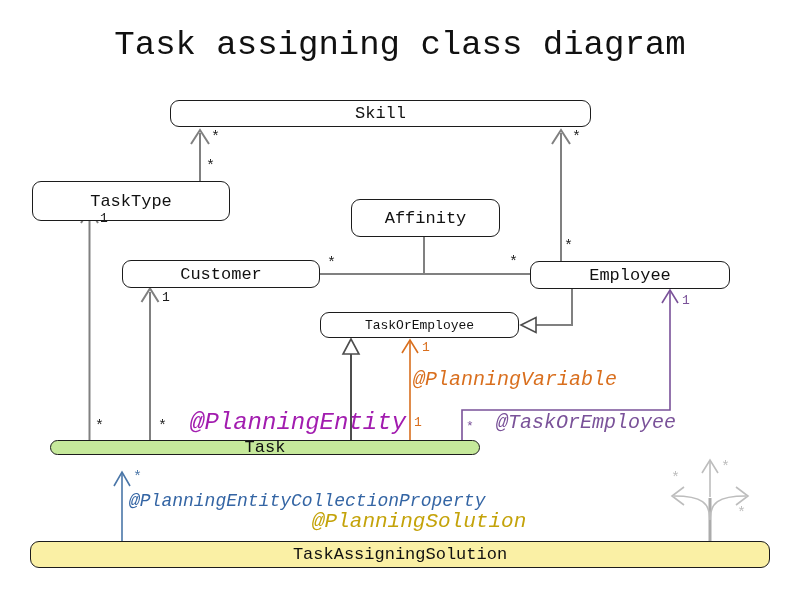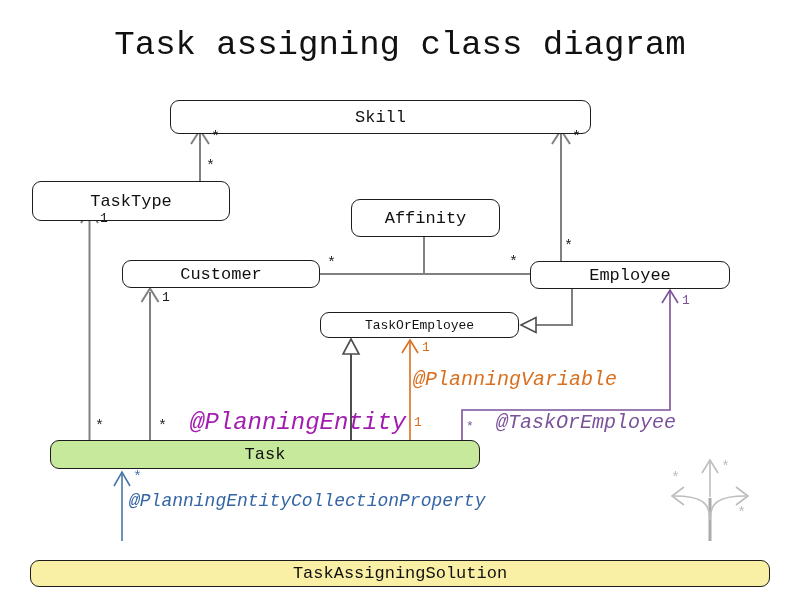--- a/index.html
+++ b/index.html
@@ -4,21 +4,21 @@
 <style>
   html,body{margin:0;padding:0;background:#fff;}
   #stage{position:relative;width:800px;height:600px;background:#fff;overflow:hidden;
          font-family:Liberation Mono, monospace;}
   #title{position:absolute;top:26px;left:0;width:800px;text-align:center;
          font-size:34px;color:#111;letter-spacing:0px;}
   .box{position:absolute;border:1.6px solid #1c1c1c;border-radius:9px;background:#ffffff;
        display:flex;align-items:center;justify-content:center;
        font-size:17px;color:#111;box-sizing:border-box;}
   .box.green{background:#c6e99b;}
-  .box.yellow{background:#faf0a5;margin-top:19px;}
+  .box.yellow{background:#faf0a5;}
   svg#lines{position:absolute;left:0;top:0;pointer-events:none;}
   .mult{position:absolute;font-size:15px;color:#1a1a1a;line-height:1;}
   .mult.one{font-size:13px;}
   .mult.orange{color:#d96f1e;}
   .mult.purple{color:#7a5299;}
   .mult.blue{color:#4a76a8;}
   .mult.faded{color:#bdbdbd;}
   .anno{position:absolute;font-style:italic;line-height:1.15;white-space:nowrap;}
   .anno.green{color:#a21caf;font-size:24px;}
   .anno.orange{color:#d96f1e;font-size:20px;}
@@ -76,39 +76,39 @@
         <path d="M710 497 V461"></path>
         <path d="M702 473 L710 460 L718 473"></path>
         <path d="M710 520 C710 503 702 496 674 496"></path>
         <path d="M684 487 L672 496 L684 505"></path>
         <path d="M710 520 C710 503 718 496 746 496"></path>
         <path d="M736 487 L748 496 L736 505"></path>
       </g>
     </g>
   </svg>
 
-  <div class="box" style="left:170px;top:100px;width:421px;height:34px;">
+  <div class="box" style="left:170px;top:100px;width:421px;height:27px;">
     <span>Skill</span>
   </div>
   <div class="box" style="left:32px;top:181px;width:198px;height:40px;">
     <span>TaskType</span>
   </div>
   <div class="box" style="left:351px;top:199px;width:149px;height:38px;">
     <span>Affinity</span>
   </div>
   <div class="box" style="left:122px;top:260px;width:198px;height:28px;">
     <span>Customer</span>
   </div>
   <div class="box" style="left:530px;top:261px;width:200px;height:28px;">
     <span>Employee</span>
   </div>
   <div class="box" style="left:320px;top:312px;width:199px;height:26px;font-size:13px;">
     <span>TaskOrEmployee</span>
   </div>
-  <div class="box green" style="left:50px;top:440px;width:430px;height:29px;">
+  <div class="box green" style="left:50px;top:440px;width:430px;height:15px;">
     <span>Task</span>
   </div>
   <div class="box yellow" style="left:30px;top:541px;width:740px;height:27px;">
     <span>TaskAssigningSolution</span>
   </div>
 
   <span class="mult" style="left:211px;top:130px;">*</span>
   <span class="mult" style="left:206px;top:159px;">*</span>
   <span class="mult" style="left:572px;top:130px;">*</span>
   <span class="mult" style="left:564px;top:239px;">*</span>
@@ -124,14 +124,15 @@
   <span class="mult purple" style="left:466px;top:420px;font-size:13px;">*</span>
   <span class="mult blue" style="left:133px;top:470px;">*</span>
   <span class="mult faded" style="left:721px;top:460px;">*</span>
   <span class="mult faded" style="left:671px;top:471px;">*</span>
   <span class="mult faded" style="left:737px;top:506px;">*</span>
 
   <span class="anno green" style="left:190px;top:409px;">@PlanningEntity</span>
   <span class="anno orange" style="left:413px;top:368px;">@PlanningVariable</span>
   <span class="anno purple" style="left:496px;top:411px;">@TaskOrEmployee</span>
   <span class="anno blue" style="left:129px;top:491px;">@PlanningEntityCollectionProperty</span>
+  <span class="anno gold" style="left:312px;top:510px;">@PlanningSolution</span>
 
 </div>
 
 </body></html>

